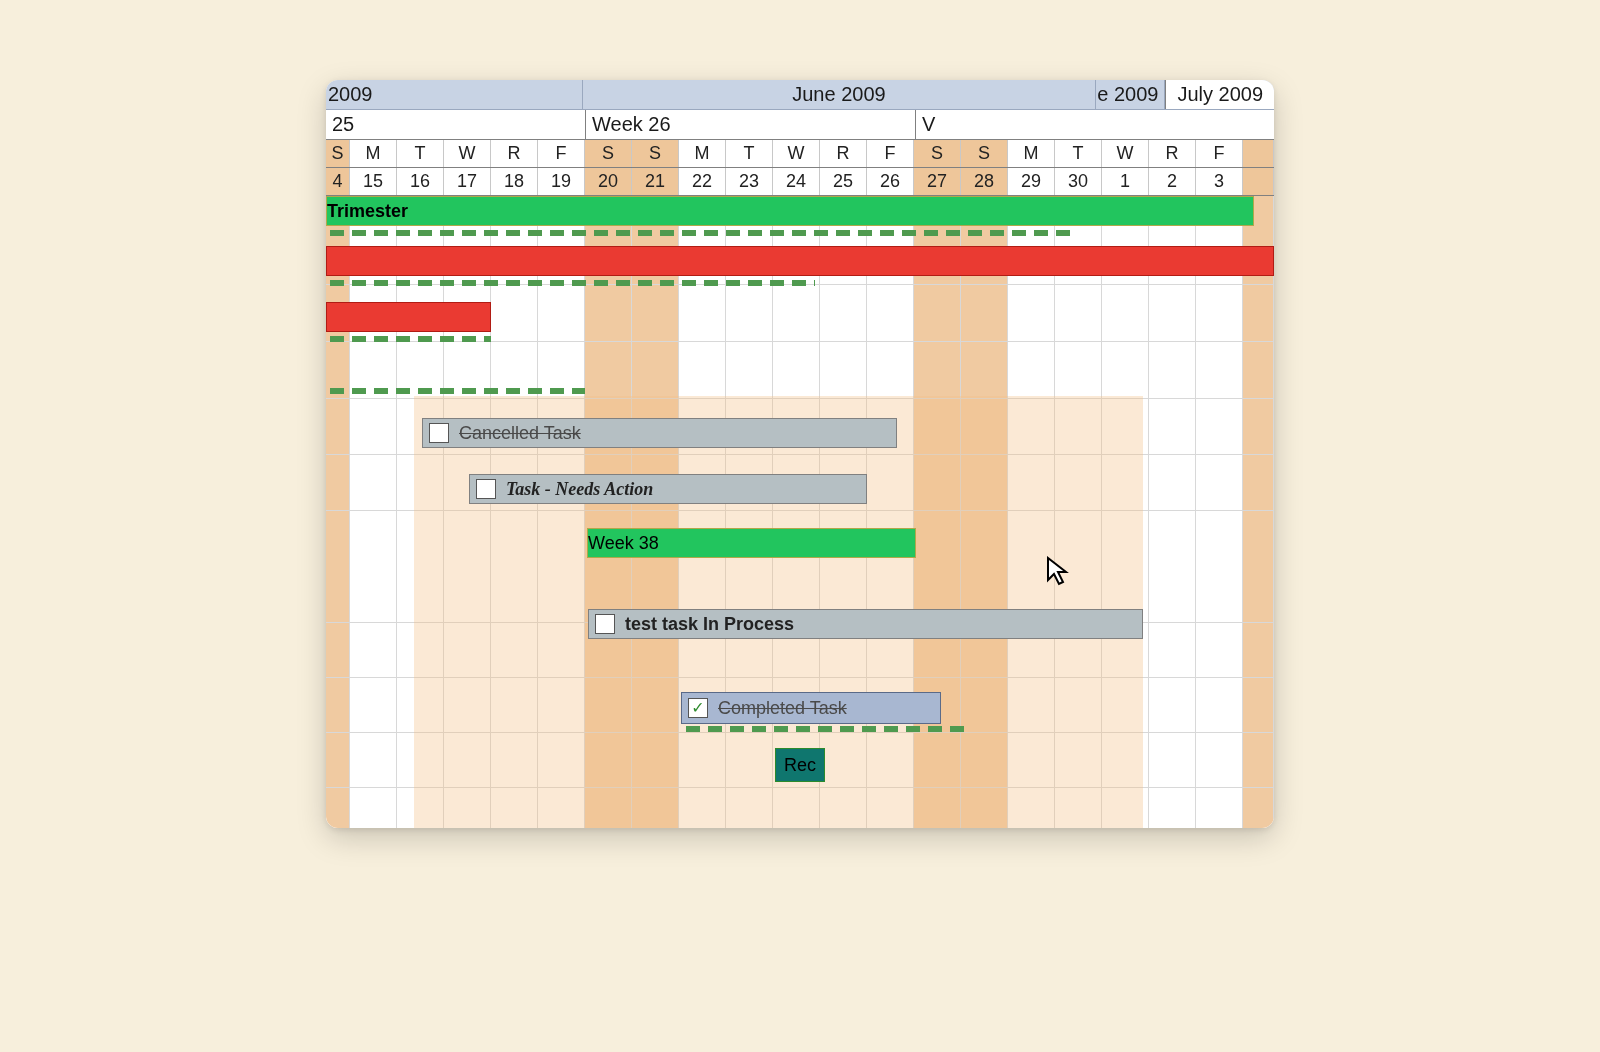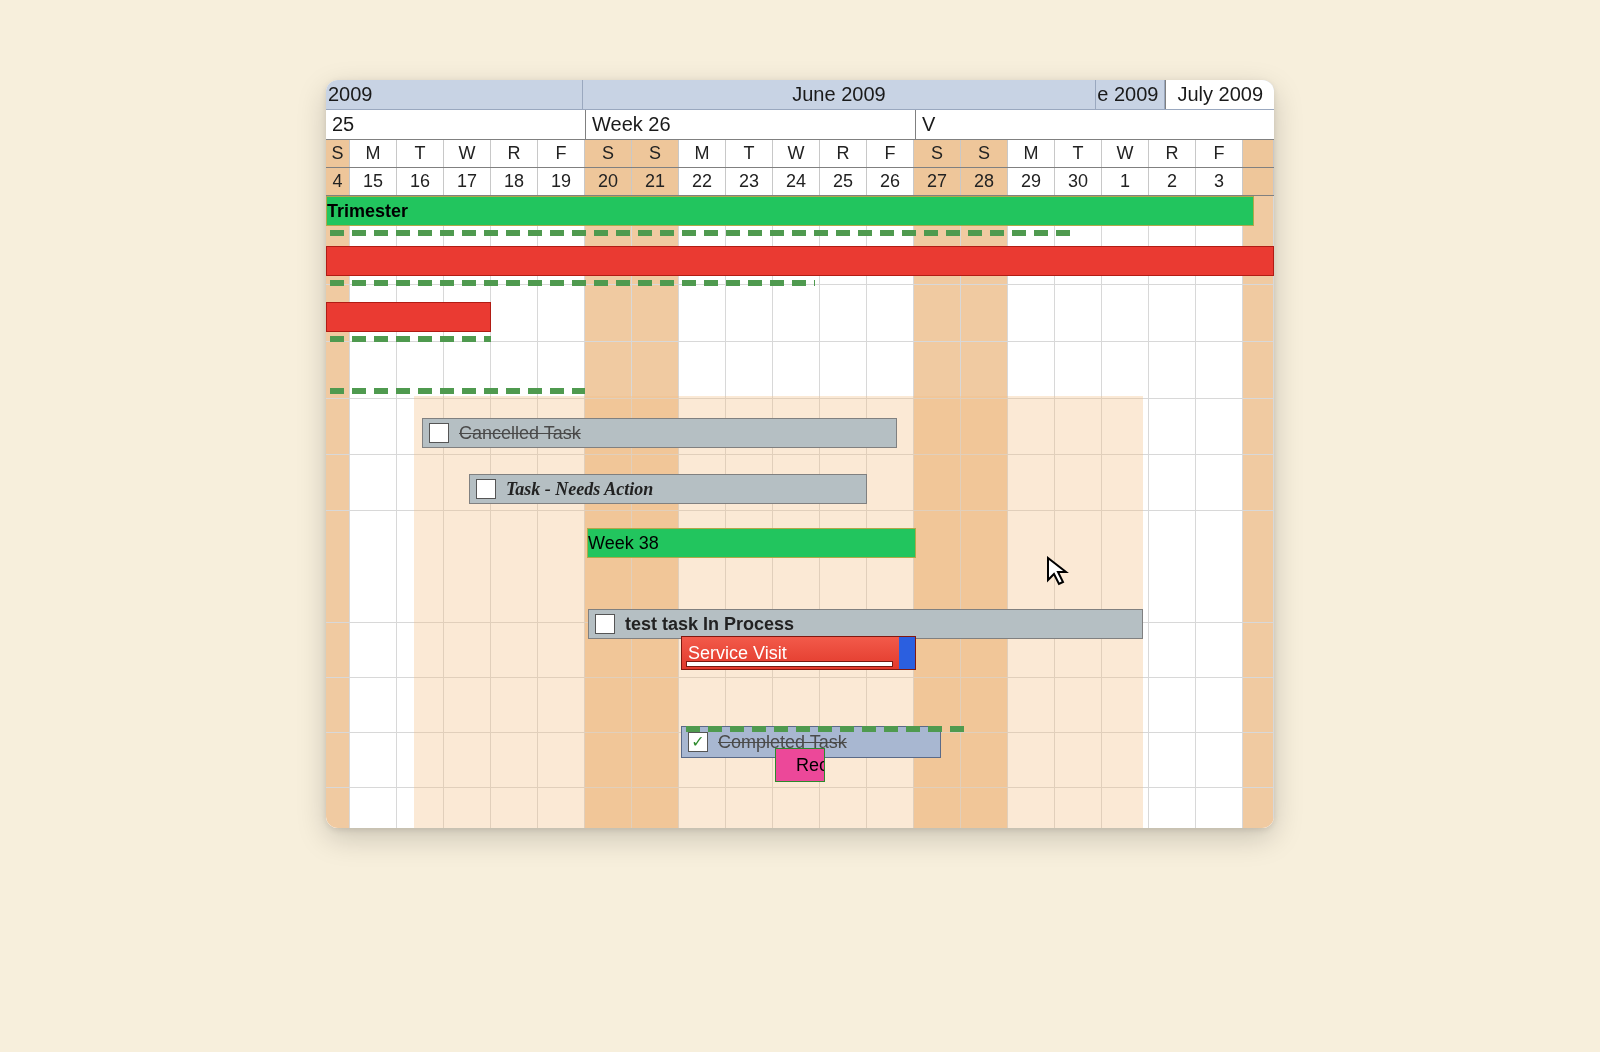--- a/index.html
+++ b/index.html
@@ -124,21 +124,21 @@
   .bold { font-weight:bold; }
   .svc {
     background: linear-gradient(#f25a4a,#e23a2c);
     border:1px solid #801810; color:#fff; padding-left:6px;
     position:relative;
   }
   .svc .handle { position:absolute; right:0; top:0; bottom:0; width:16px; background:#2b5fe0;}
   .svc .prog { position:absolute; left:4px; right:22px; bottom:2px; height:6px; background:#fff; border:1px solid #7a1810;}
   .blue-grey { background:#a8b7d1; border:1px solid #5a6a88; color:#333; position:relative;}
   .blue-grey .handle { position:absolute; right:-22px; top:0; bottom:0; width:22px; background:#d9362c; }
-  .rec { background:#ec4899; border:1px solid #2c8a2c; color:#000; padding:0 20px;}
+  .rec { background:#0f766e; border:1px solid #2c8a2c; color:#000; padding:0 8px;}
 
   .cursor {
     position:absolute;
     font-size:28px; color:#000;
     text-shadow: 1px 0 #fff, -1px 0 #fff, 0 1px #fff, 0 -1px #fff;
     transform: translate(-2px,-2px);
     pointer-events:none;
   }
 
   .orange-underlay {
@@ -274,25 +274,20 @@
 
     <div class="bar yellow" style="left:261px; width:329px; top:332px; font-weight:normal;">
       <span>Week 38</span>
     </div>
 
     <div class="bar grey" style="left:262px; width:555px; top:388px;margin-top:25px;">
       <span class="chk"></span>
       <span class="bold">test task In Process</span>
     </div>
 
-    <div class="bar svc" style="left:355px; width:235px; top:440px; height:34px;">
-      <span>Service Visit</span>
-      <div class="prog"></div>
-      <div class="handle"></div>
-    </div>
 
     <div class="bar blue-grey" style="left:355px; width:260px; top:496px; height:32px;">
       <span class="chk">✓</span>
       <span class="strike">Completed Task</span>
       <div class="handle"></div>
     </div>
     <div class="green-dash" style="left:360px; width:280px; top:530px;"></div>
 
     <div class="bar rec" style="left:449px; width:50px; top:552px; height:34px;">
       <span>Rec</span>

